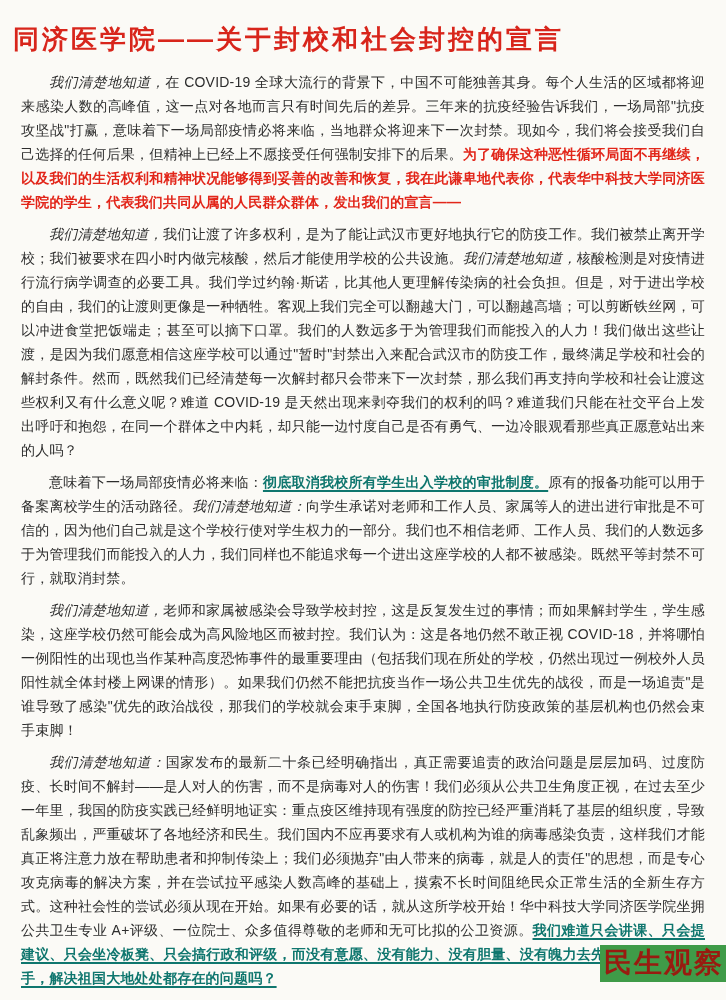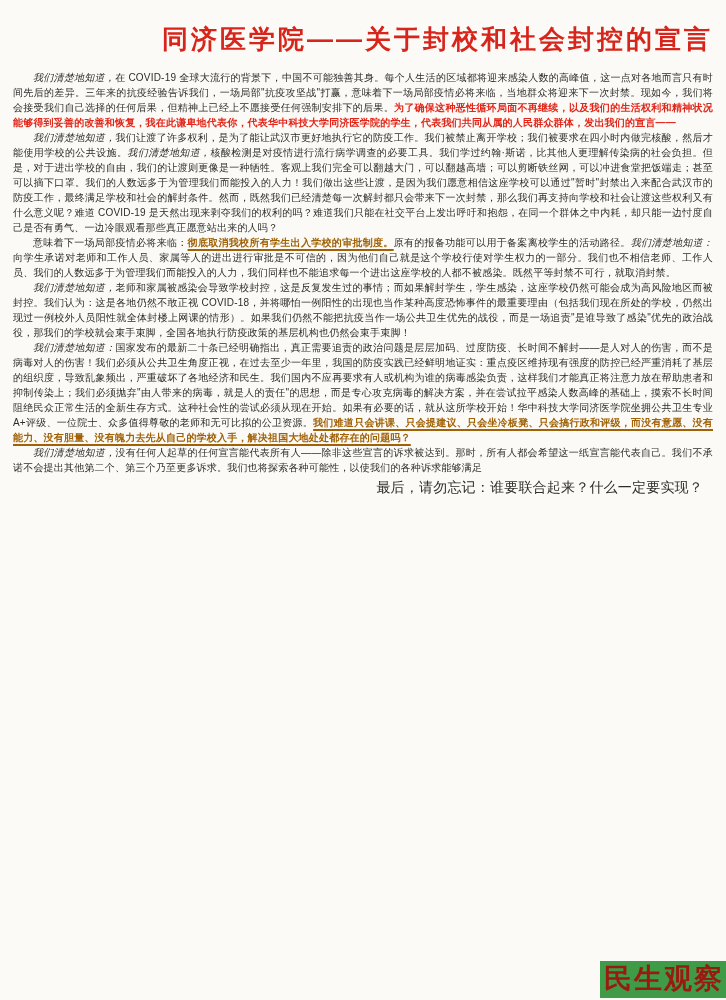--- a/index.html
+++ b/index.html
@@ -9,55 +9,55 @@
     margin:0 auto;
     background:#fbfaf6;
     box-sizing:border-box;
     padding:16px 13px 0 13px;
     overflow:hidden;
     font-family:"Liberation Sans","DejaVu Sans",sans-serif;
     color:#2d2d2d;
   }
   .doc-title{
     margin:6px 0 13px 0;
-    text-align:right;
+    text-align:left;
     font-size:26px;
     font-weight:bold;
     letter-spacing:3px;
     color:#d8251b;
     white-space:nowrap;
   }
   .para{
-    margin:0;
+    margin:8px;
     text-align:justify;
     text-justify:inter-ideograph;
     text-indent:2em;
-    font-size:10px;
-    line-height:15px;
+    font-size:14px;
+    line-height:24px;
     letter-spacing:0.2px;
   }
   .it{font-style:italic;}
   .rb{color:#e2261a;font-weight:bold;}
   .ru{
-    color:#a16207;font-weight:bold;
+    color:#0f766e;font-weight:bold;
     text-decoration:underline;
     text-underline-offset:3px;
     text-decoration-thickness:1.5px;
   }
   .closing{
     margin:2px 0 0 0;
     text-align:right;
     font-size:14px;
     line-height:20px;
     padding-right:10px;
     letter-spacing:0.2px;
   }
   .watermark{
     position:absolute;
-    right:0;bottom:2px;
+    right:0;bottom:18px;
     background:#3f9b48;
     color:#991b10;
     font-family:"Liberation Serif","DejaVu Serif",serif;
     font-weight:bold;
     font-size:28px;
     line-height:1.15;
     padding:2px 2px 3px 4px;
     letter-spacing:2px;
     white-space:nowrap;
     z-index:5;

